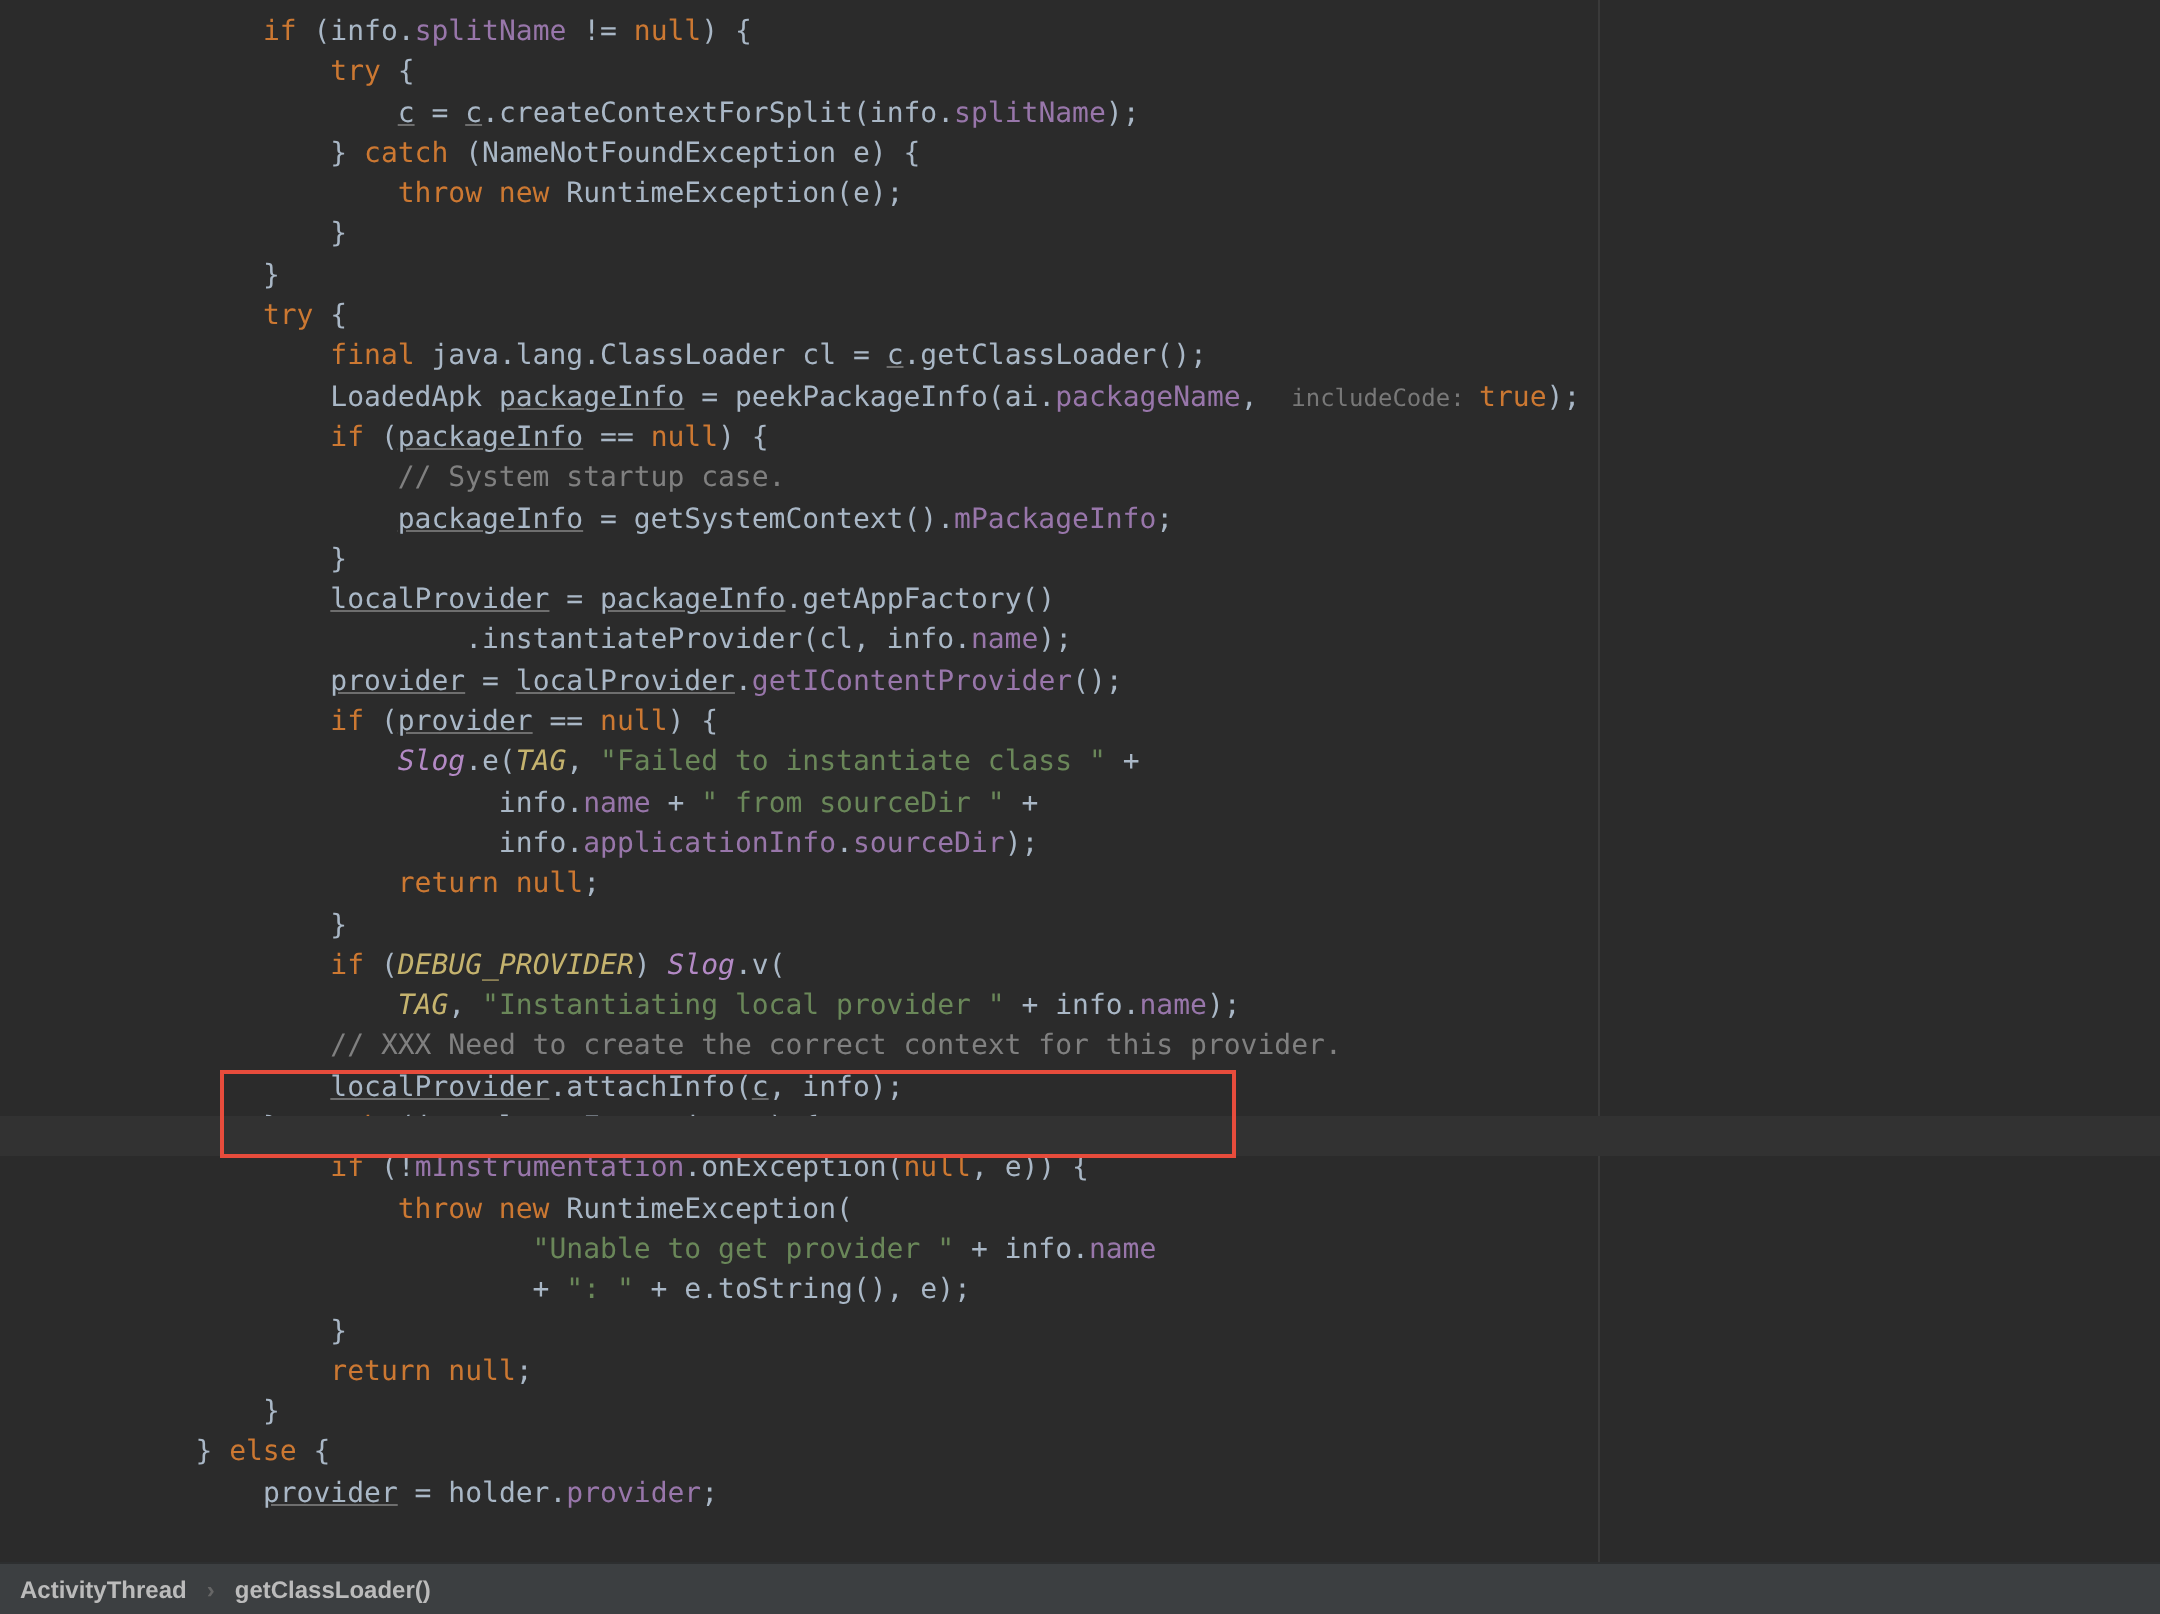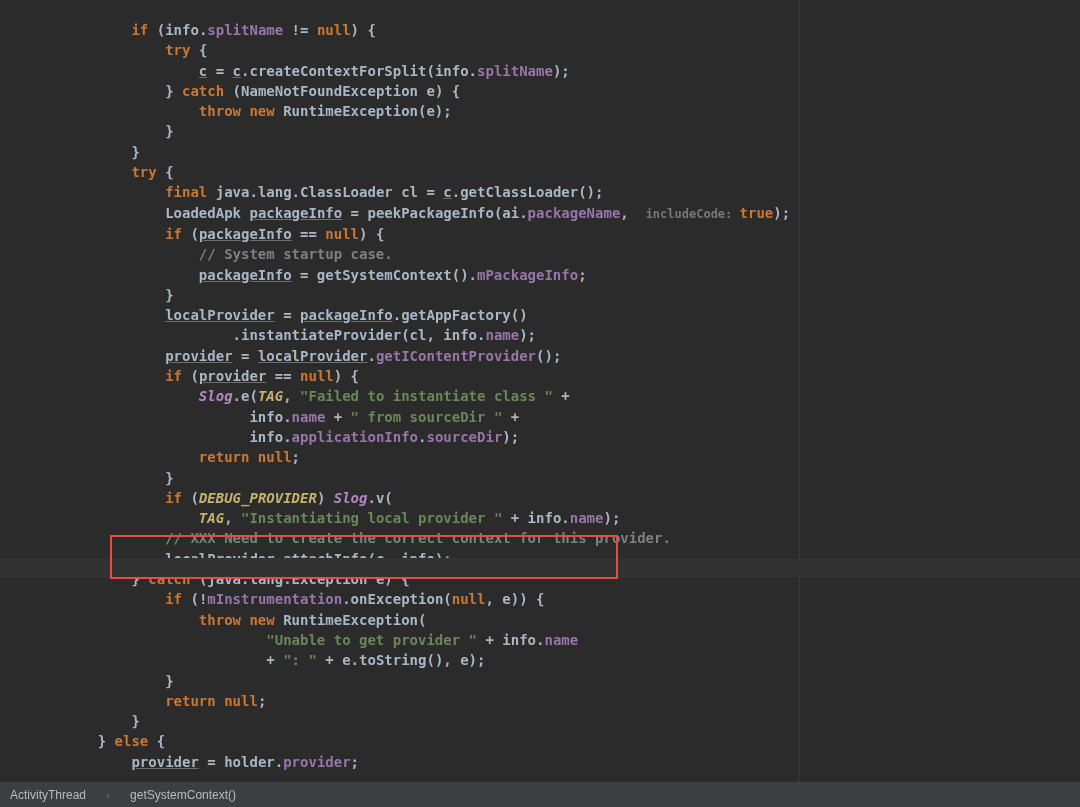--- a/index.html
+++ b/index.html
@@ -29,22 +29,21 @@
     font-family: "Menlo","Consolas","DejaVu Sans Mono",monospace;
     font-size: 14px;
     color: var(--fg);
     overflow: hidden;
   }
   .editor {
     position: relative;
     width: 100%;
     height: calc(100% - 26px);
     overflow: hidden;
-    padding-top: 20px;
-    font-weight: bold;
+    padding-top: 6px;
   }
   .code {
     white-space: pre;
     line-height: 20.3px;
     padding-left: 64px;
   }
   .right-margin {
     position: absolute;
     top: 0; right: 280px; bottom: 0;
     width: 1px;
@@ -66,38 +65,39 @@
   }
   .hl-box {
     position: absolute;
     border: 2px solid var(--highlight-bd);
     background: transparent;
     pointer-events: none;
   }
   .breadcrumbs {
     display: flex;
     align-items: center;
-    gap: 20px;
+    gap: 10px;
     height: 26px;
     padding: 0 10px;
     background: var(--breadcrumb-bg);
     border-top: 1px solid #2d2f30;
     font-family: -apple-system, "Segoe UI", sans-serif;
     font-size: 12px;
     color: var(--breadcrumb-fg);
+    font-weight: bold;
   }
   .breadcrumbs .sep { color: #666; }
 </style>
 </head>
 <body>
 
 <div class="editor">
   <div class="right-margin"></div>
   <div class="hl-row" style="top: 558.1px; height: 20.3px;"></div>
     <div class="code" id="code-block"><div>        <span class="kw">if </span><span>(info.</span><span class="fld">splitName</span><span> != </span><span class="kw">null</span><span>) {</span></div><div>            <span class="kw">try </span><span>{</span></div><div>                <span class="ul">c</span><span> = </span><span class="ul">c</span><span>.createContextForSplit(info.</span><span class="fld">splitName</span><span>);</span></div><div>            <span>} </span><span class="kw">catch </span><span>(NameNotFoundException e) {</span></div><div>                <span class="kw">throw new </span><span>RuntimeException(e);</span></div><div>            <span>}</span></div><div>        <span>}</span></div><div><span></span></div><div>        <span class="kw">try </span><span>{</span></div><div>            <span class="kw">final </span><span>java.lang.ClassLoader cl = </span><span class="ul">c</span><span>.getClassLoader();</span></div><div>            <span>LoadedApk </span><span class="ul">packageInfo</span><span> = peekPackageInfo(ai.</span><span class="fld">packageName</span><span>,  </span><span class="hint">includeCode: </span><span class="bool">true</span><span>);</span></div><div>            <span class="kw">if </span><span>(</span><span class="ul">packageInfo</span><span> == </span><span class="kw">null</span><span>) {</span></div><div>                <span class="cmt">// System startup case.</span></div><div>                <span class="ul">packageInfo</span><span> = getSystemContext().</span><span class="fld">mPackageInfo</span><span>;</span></div><div>            <span>}</span></div><div>            <span class="ul">localProvider</span><span> = </span><span class="ul">packageInfo</span><span>.getAppFactory()</span></div><div>                    <span>.instantiateProvider(cl, info.</span><span class="fld">name</span><span>);</span></div><div>            <span class="ul">provider</span><span> = </span><span class="ul">localProvider</span><span>.</span><span class="fld">getIContentProvider</span><span>();</span></div><div>            <span class="kw">if </span><span>(</span><span class="ul">provider</span><span> == </span><span class="kw">null</span><span>) {</span></div><div>                <span class="ital">Slog</span><span>.e(</span><span class="stat">TAG</span><span>, </span><span class="str">"Failed to instantiate class "</span><span> +</span></div><div>                    <span>  info.</span><span class="fld">name</span><span> + </span><span class="str">" from sourceDir "</span><span> +</span></div><div>                    <span>  info.</span><span class="fld">applicationInfo</span><span>.</span><span class="fld">sourceDir</span><span>);</span></div><div>                <span class="kw">return null</span><span>;</span></div><div>            <span>}</span></div><div>            <span class="kw">if </span><span>(</span><span class="stat">DEBUG_PROVIDER</span><span>) </span><span class="ital">Slog</span><span>.v(</span></div><div>                <span class="stat">TAG</span><span>, </span><span class="str">"Instantiating local provider "</span><span> + info.</span><span class="fld">name</span><span>);</span></div><div>            <span class="cmt">// XXX Need to create the correct context for this provider.</span></div><div>            <span class="ul">localProvider</span><span>.attachInfo(</span><span class="ul">c</span><span>, info);</span></div><div>        <span>} </span><span class="kw">catch </span><span>(java.lang.Exception e) {</span></div><div>            <span class="kw">if </span><span>(!</span><span class="fld">mInstrumentation</span><span>.onException(</span><span class="kw">null</span><span>, e)) {</span></div><div>                <span class="kw">throw new </span><span>RuntimeException(</span></div><div>                        <span class="str">"Unable to get provider "</span><span> + info.</span><span class="fld">name</span></div><div>                        <span>+ </span><span class="str">": "</span><span> + e.toString(), e);</span></div><div>            <span>}</span></div><div>            <span class="kw">return null</span><span>;</span></div><div>        <span>}</span></div><div>    <span>} </span><span class="kw">else </span><span>{</span></div><div>        <span class="ul">provider</span><span> = holder.</span><span class="fld">provider</span><span>;</span></div></div>
 <div class="hl-box" style="top: 534.8px; left: 110px; width: 508px; height: 44.6px;"></div>
   </div>
 
 <div class="breadcrumbs">
   <span>ActivityThread</span>
   <span class="sep">›</span>
-  <span>getSystemContext()</span>
+  <span>getClassLoader()</span>
 </div>
 
 </body></html>

